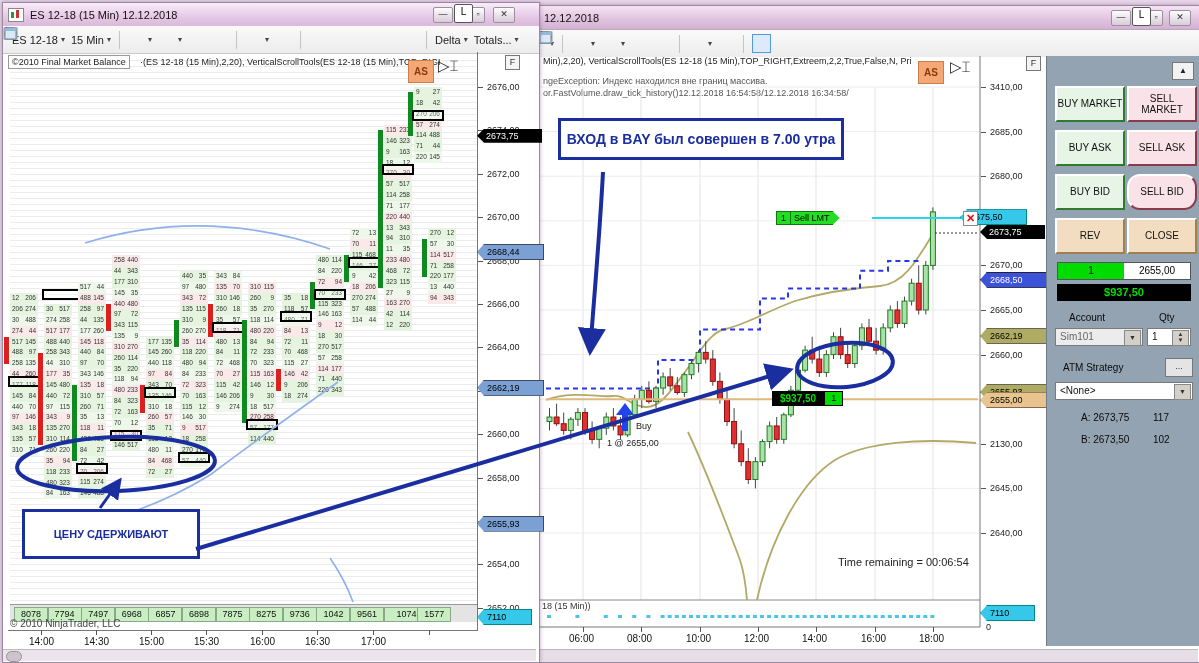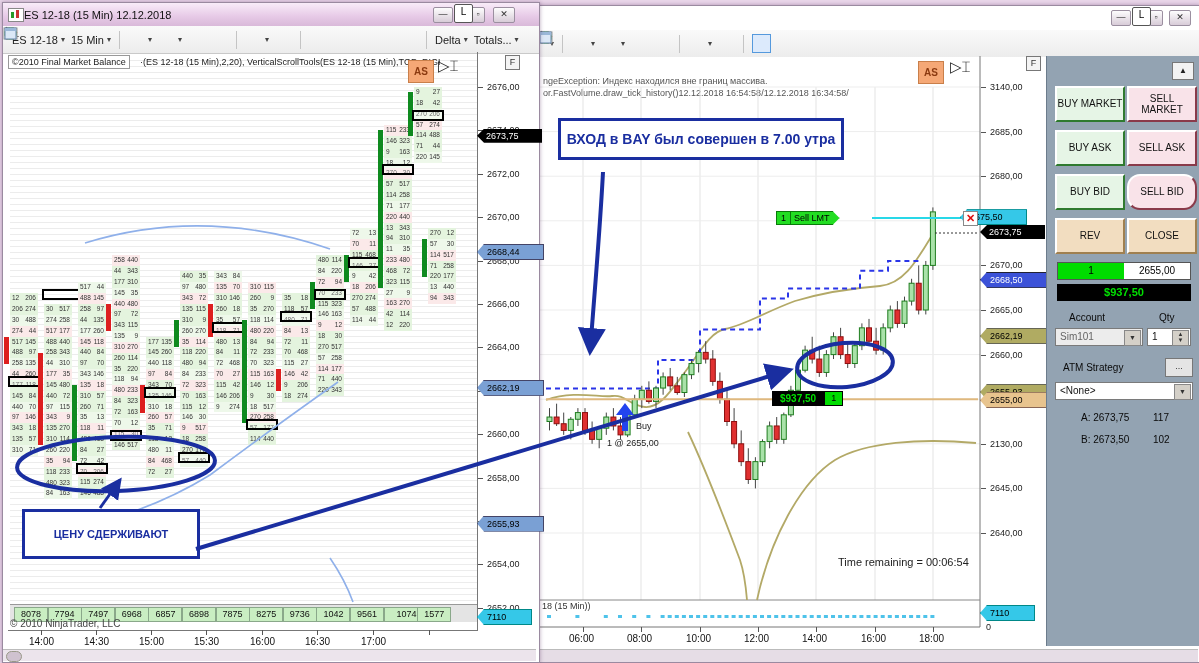--- a/index.html
+++ b/index.html
@@ -3,21 +3,21 @@
 <meta charset="utf-8">
 <style>
   html,body{margin:0;padding:0;width:1199px;height:663px;overflow:hidden;
     font-family:"Liberation Sans",sans-serif;}
   #desktop{position:absolute;inset:0;width:1199px;height:663px;background:#e9d6e9;}
   .abs{position:absolute;}
   .win{position:absolute;background:#fff;border:1px solid #9a8aa0;box-shadow:0 0 4px rgba(80,40,90,.4);}
   .titlebar{position:absolute;left:0;top:0;right:0;height:23px;
     background:linear-gradient(#f9ecf9,#e6c9e6 60%,#d9b9d9);border-bottom:1px solid #bfa6bf;
     display:flex;align-items:center;font-size:11px;color:#111;}
-  .title-text{white-space:nowrap;}
+  .title-text{margin-left:6px;white-space:nowrap;}
   .win-icon{width:14px;height:12px;margin-left:5px;background:#fff;border:1px solid #888;
     display:inline-block;position:relative;}
   .win-icon::after{content:"";position:absolute;left:2px;top:3px;width:3px;height:6px;background:#2a9a2a;}
   .win-icon::before{content:"";position:absolute;left:7px;top:1px;width:3px;height:8px;background:#cc3333;}
   .tb-btn{position:absolute;top:4px;height:14px;border:1px solid #9b8fa0;border-radius:2px;
     background:linear-gradient(#fdfdfd,#d8ccd8);font-size:9px;color:#333;text-align:center;line-height:13px;}
   .tb-l{background:#fff;border:1px solid #555;height:17px;top:1px;font-size:10px;color:#000;z-index:3;}
   .toolbar{position:absolute;left:0;right:0;height:27px;background:linear-gradient(#fafafa,#ececec);
     border-bottom:1px solid #c9c9c9;display:flex;align-items:center;padding-left:6px;font-size:11px;color:#222;}
   .tb-item{display:flex;align-items:center;margin:0 3px;white-space:nowrap;}
@@ -61,20 +61,23 @@
     border:1px solid #888;font-size:7px;text-align:center;line-height:13px;color:#333;}
   svg{position:absolute;left:0;top:0;overflow:visible;}
   .nolay{pointer-events:none;}
 </style>
 </head>
 <body>
 
 <div id="desktop">
 
   <div class="win" id="rwin" style="left:537px;top:5px;width:661px;height:656px;z-index:5;">
+    <div class="titlebar" style="background:linear-gradient(#f6e4f4,#dfc1de 60%,#d2b2d2);">
+      <span class="title-text">12.12.2018</span>
+    </div>
     <div class="tb-btn" style="right:68px;width:18px;">—</div>
     <div class="tb-btn tb-l" style="right:48px;width:17px;">L</div>
     <div class="tb-btn" style="right:36px;width:12px;">▫</div>
     <div class="tb-btn" style="right:8px;width:20px;">✕</div>
     <div class="toolbar" id="rw-toolbar" style="top:24px;">
         <div class="tb-item">
           <span class="tb-drop-arrow">▾</span>
         </div>
         <div class="tb-sep"></div>
         <div class="tb-item">
@@ -173,20 +176,21 @@
               <rect x="2" y="2" width="11" height="3" fill="#9ab8d8"></rect>
             </svg>
           </span>
         </div>
       </div>
     <div class="abs" style="left:0;top:51px;width:660px;height:592px;background:#fff;"></div>
     <div class="abs" style="left:0;top:643px;width:660px;height:12px;background:#e6dde6;border-top:1px solid #bbb;"></div>
   </div>
 
   <div id="r-content" class="abs nolay" style="left:0;top:0;width:1199px;height:663px;z-index:6;">
+    <div class="hdr-txt abs" style="left:543px;top:56px;max-width:430px;overflow:hidden;">Min),2,20), VerticalScrollTools(ES 12-18 (15 Min),TOP_RIGHT,Extreem,2,2,True,False,N, Pri</div>
     <div class="err-txt abs" style="left:543px;top:76px;">ngeException: Индекс находился вне границ массива.</div>
     <div class="err-txt abs" style="left:543px;top:88px;">or.FastVolume.draw_tick_history()12.12.2018 16:54:58/12.12.2018 16:34:58/</div>
     <div class="as-badge" style="left:918px;top:61px;">AS</div>
     <div class="step-ico" style="left:950px;top:58px;">▷⌶</div>
     <div class="f-box" style="left:1026px;top:56px;">F</div>
     <svg id="rsvg" width="1199" height="663">
         <line x1="583" y1="87" x2="583" y2="600" stroke="#e3e3e3"></line>
         <line x1="641" y1="87" x2="641" y2="600" stroke="#e3e3e3"></line>
         <line x1="700" y1="87" x2="700" y2="600" stroke="#e3e3e3"></line>
         <line x1="758" y1="87" x2="758" y2="600" stroke="#e3e3e3"></line>
@@ -365,21 +369,21 @@
         <rect x="887.8" y="615" width="4" height="3" fill="#4ec3ea"></rect>
         <rect x="894.9" y="615" width="4" height="3" fill="#4ec3ea"></rect>
         <rect x="902" y="615" width="4" height="3" fill="#4ec3ea"></rect>
         <rect x="909.0999999999999" y="615" width="4" height="3" fill="#4ec3ea"></rect>
         <rect x="916.2" y="615" width="4" height="3" fill="#4ec3ea"></rect>
         <rect x="923.3" y="615" width="4" height="3" fill="#4ec3ea"></rect>
         <rect x="930.4" y="615" width="4" height="3" fill="#4ec3ea"></rect>
       </svg>
     <div id="r-axis">
         <div class="tick-mark" style="left: 981px; top: 87px;"></div>
-        <div class="tick-label" style="left: 990px; top: 82px;">3140,00</div>
+        <div class="tick-label" style="left: 990px; top: 82px;">3410,00</div>
         <div class="tick-mark" style="left: 981px; top: 131.6px;"></div>
         <div class="tick-label" style="left: 990px; top: 126.6px;">2685,00</div>
         <div class="tick-mark" style="left: 981px; top: 176.2px;"></div>
         <div class="tick-label" style="left: 990px; top: 171.2px;">2680,00</div>
         <div class="tick-mark" style="left: 981px; top: 220.8px;"></div>
         <div class="tick-label" style="left: 990px; top: 215.8px;">2675,00</div>
         <div class="tick-mark" style="left: 981px; top: 265.4px;"></div>
         <div class="tick-label" style="left: 990px; top: 260.4px;">2670,00</div>
         <div class="tick-mark" style="left: 981px; top: 310px;"></div>
         <div class="tick-label" style="left: 990px; top: 305px;">2665,00</div>

